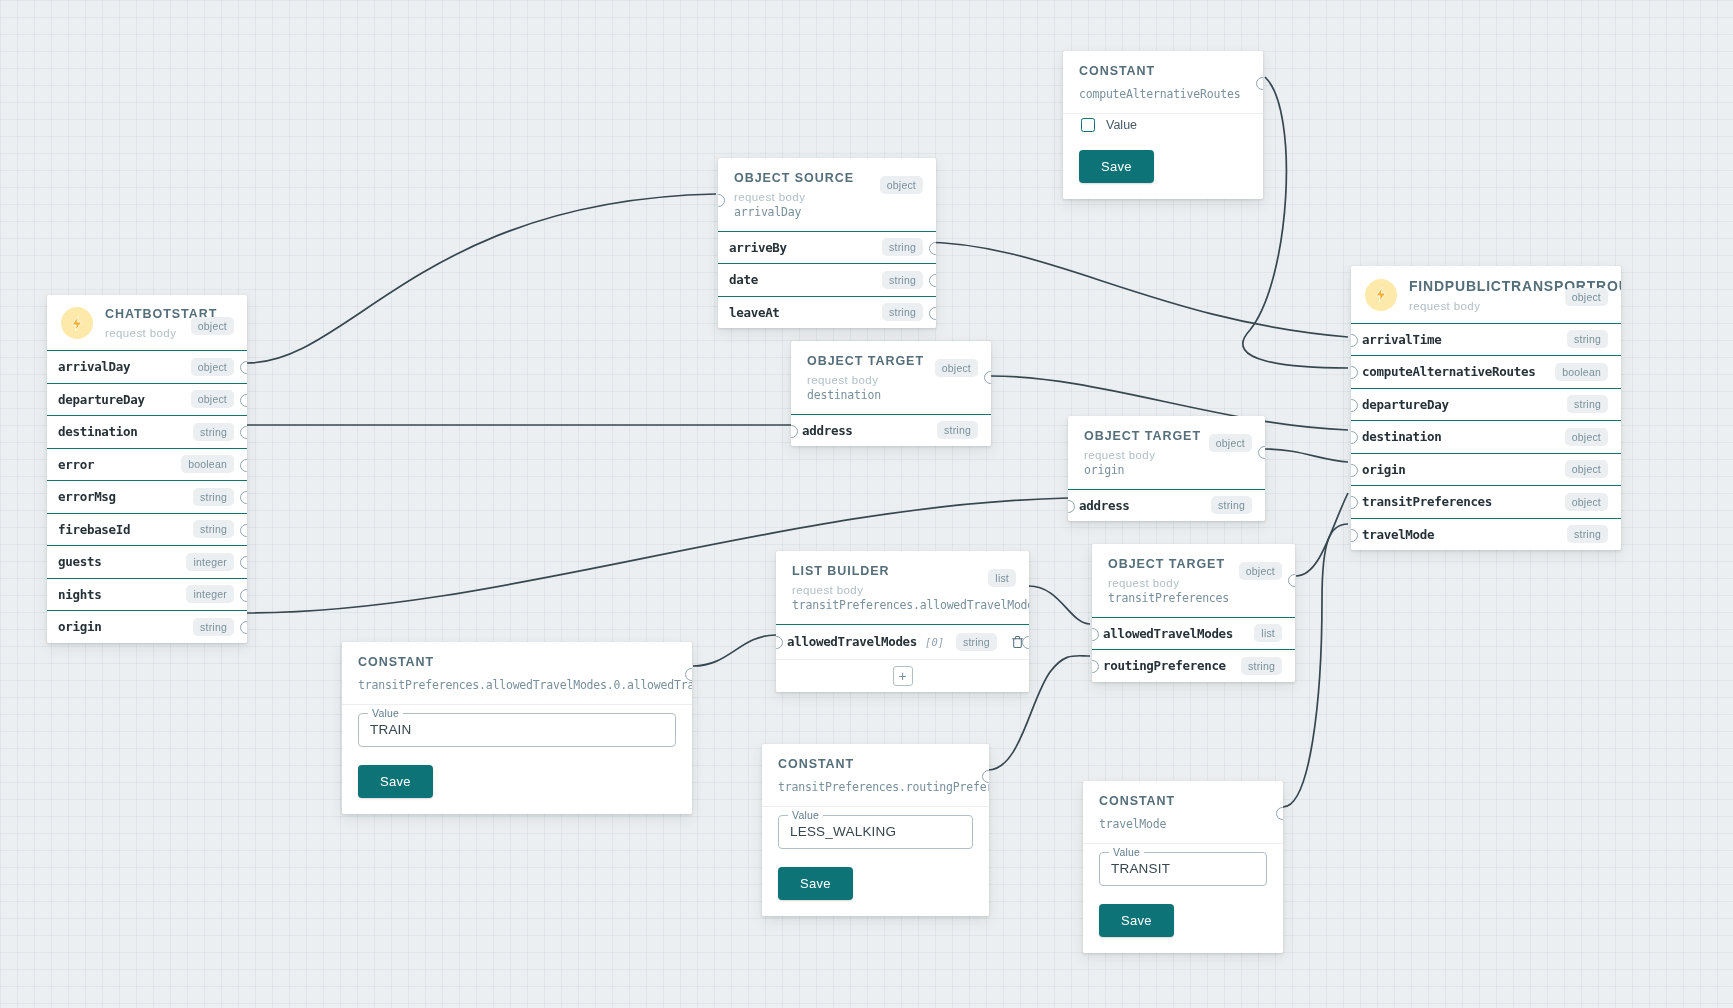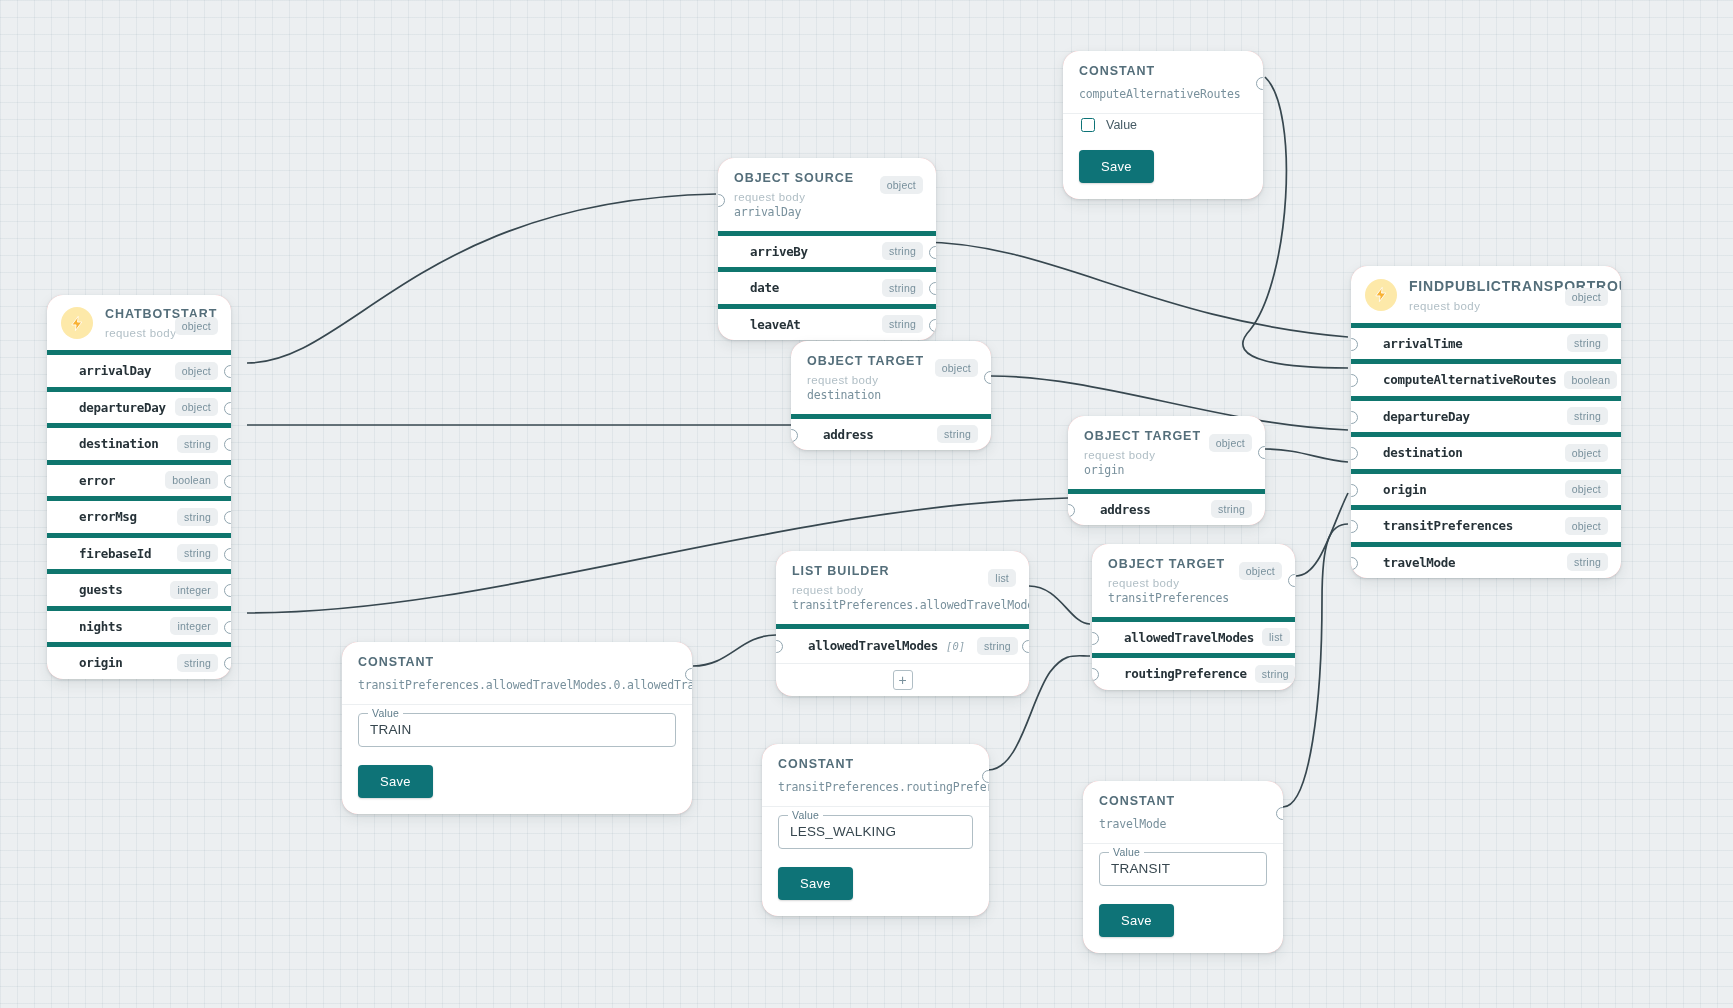--- a/index.html
+++ b/index.html
@@ -12,21 +12,21 @@
       linear-gradient(to bottom, rgba(144,164,174,.13) 1px, transparent 1px);
     background-size:17px 17px;
     position:relative;
   }
   #canvas{position:absolute;inset:0;}
   svg.edges{position:absolute;left:0;top:0;width:1733px;height:1008px;pointer-events:none;z-index:1;}
   svg.edges path{fill:none;stroke:#37474f;stroke-width:1.7;}
 
   .node{
     position:absolute;z-index:2;
-    background:#fca5a5;border-radius:16px;
+    background:#f97316;border-radius:1px;
     box-shadow:0 1px 3px rgba(38,50,56,.16),0 5px 14px rgba(38,50,56,.09);
     overflow:hidden;
   }
   .nhead{padding:13px 16px 12px 16px;background:#fff;position:relative;}
   .nhead.with-icon{display:flex;align-items:center;gap:12px;padding:12px 16px 11px 14px;}
   .bolt{
     width:32px;height:32px;border-radius:50%;background:#fde9a9;
     display:flex;align-items:center;justify-content:center;flex:0 0 32px;
   }
   .bolt svg{display:block;}
@@ -38,22 +38,22 @@
   .hpath{font-size:11.5px;color:#78909c;margin-top:2px;font-family:"DejaVu Sans Mono",monospace;letter-spacing:-.2px;white-space:nowrap;}
   .htype{
     position:absolute;right:13px;top:18px;
     font-size:10.5px;color:#78909c;background:#eceff1;
     border-radius:5px;padding:3px 7px;letter-spacing:.2px;
   }
   .htype.ic{top:22px;}
 
   .row{
     display:flex;align-items:center;gap:8px;
-    border-top:5px solid #0f766e;
-    padding:0 13px 0 32px;height:31.5px;position:relative;background:#fff;
+    border-top:1px solid #0f766e;
+    padding:0 13px 0 11px;height:31.5px;position:relative;background:#fff;
   }
   .rowname{
     font-family:"DejaVu Sans Mono",monospace;font-size:12.5px;color:#263238;
     font-weight:700;letter-spacing:-.3px;white-space:nowrap;flex:1;
   }
   .idx{font-family:"DejaVu Sans Mono",monospace;font-size:10.5px;color:#90a4ae;font-style:italic;margin-right:4px;}
   .badge{
     font-size:10.5px;color:#78909c;background:#eceff1;border-radius:5px;
     padding:3px 7px;letter-spacing:.2px;white-space:nowrap;
   }
@@ -116,21 +116,21 @@
 
     <path d="M 1283,807 C 1310,807 1322,700 1322,600 C 1322,540 1330,524 1348,524"></path>
 
     <path d="M 693,666 C 730,666 740,635 776,635"></path>
 
     <path d="M 1029,586 C 1060,586 1070,624 1090,624"></path>
 
     <path d="M 988,770 C 1020,770 1030,700 1050,672 C 1065,652 1075,656 1090,656"></path>
   </svg>
 
-  <div class="node" style="left:47px;top:295px;width:184px;">
+  <div class="node" style="left:47px;top:295px;width:200px;">
     <div class="nhead with-icon">
       <div class="bolt">
         <svg width="17" height="17" viewBox="0 0 24 24">
             <path d="M13 2 L4 14 h6 l-1 8 9-12 h-6 z" fill="#f9b233" stroke="#fff" stroke-width="1.2" stroke-linejoin="round"></path>
           </svg>
       </div>
       <div>
         <div class="htitle">CHATBOTSTART</div>
         <div class="hsub">request body</div>
       </div>

